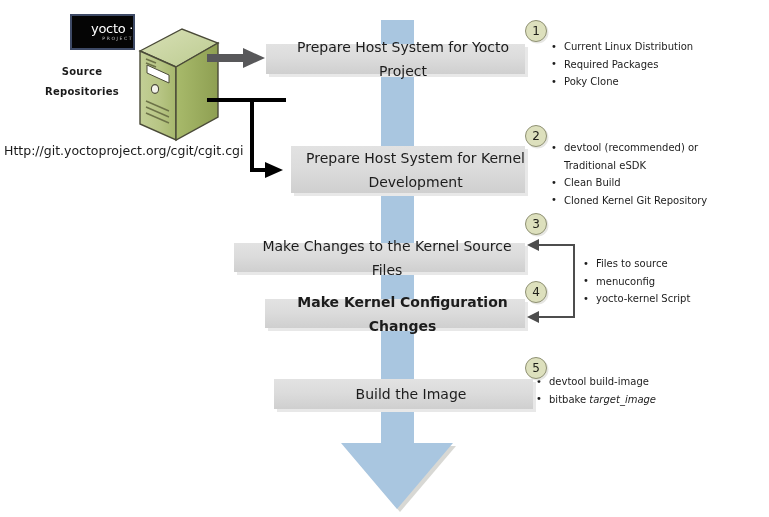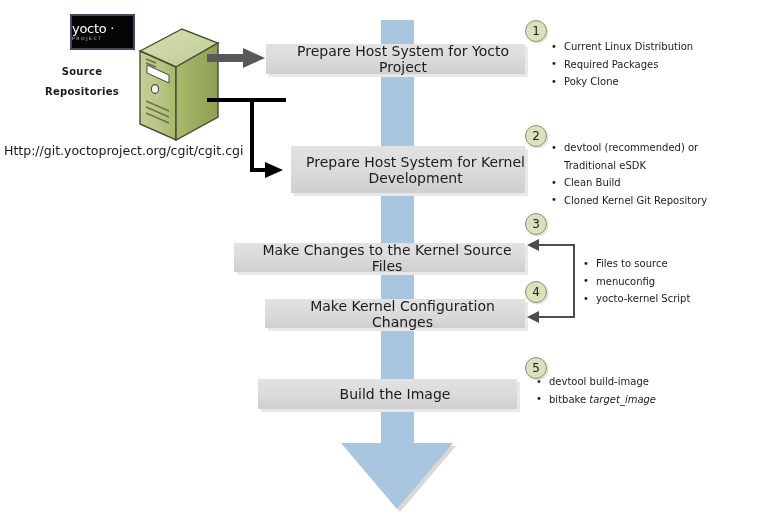--- a/index.html
+++ b/index.html
@@ -55,21 +55,21 @@
   .yocto-logo {
     left: 70px;
     top: 14px;
     width: 65px;
     height: 36px;
     background: #050505;
     border: 2px solid #3e4a66;
     box-sizing: border-box;
     display: flex;
     flex-direction: column;
-    align-items: flex-start;
+    align-items: flex-end;
     justify-content: center;
     line-height: 1;
   }
   .yocto-word {
     color: #ffffff;
     font-size: 13px;
     letter-spacing: -0.3px;
     font-family: "DejaVu Sans", "Liberation Sans", sans-serif;
   }
   .yocto-sub {
@@ -105,29 +105,29 @@
   .pbox {
     background: linear-gradient(to bottom, #e2e2e2 0%, #dcdcdc 45%, #cfcfcf 100%);
     box-shadow: 3px 3px 0 0 #e8e8e8;
     display: flex;
     align-items: center;
     justify-content: center;
     text-align: center;
     font-size: 14px;
     color: #1c1c1c;
     box-sizing: border-box;
-    line-height: 16px;
+    line-height: 24px;
     z-index: 3;
     padding-left: 15px;
   }
   #box1 { left: 266px; top: 44px;  width: 259px; height: 30px; }
   #box2 { left: 291px; top: 146px; width: 234px; height: 47px; }
   #box3 { left: 234px; top: 231px; width: 291px; height: 29px; margin-top: 12px; }
-  #box4 { left: 265px; top: 299px; width: 260px; height: 29px; }
-  #box5 { left: 258px; top: 379px; width: 259px; height: 30px; }
+  #box4 { left: 265px; top: 299px; width: 260px; height: 29px; font-weight: bold; }
+  #box5 { left: 274px; top: 379px; width: 259px; height: 30px; }
 
   
   .step-circle {
     width: 22px;
     height: 22px;
     border-radius: 50%;
     background: #dde0bd;
     border: 1.5px solid #8f9173;
     box-sizing: border-box;
     display: flex;

